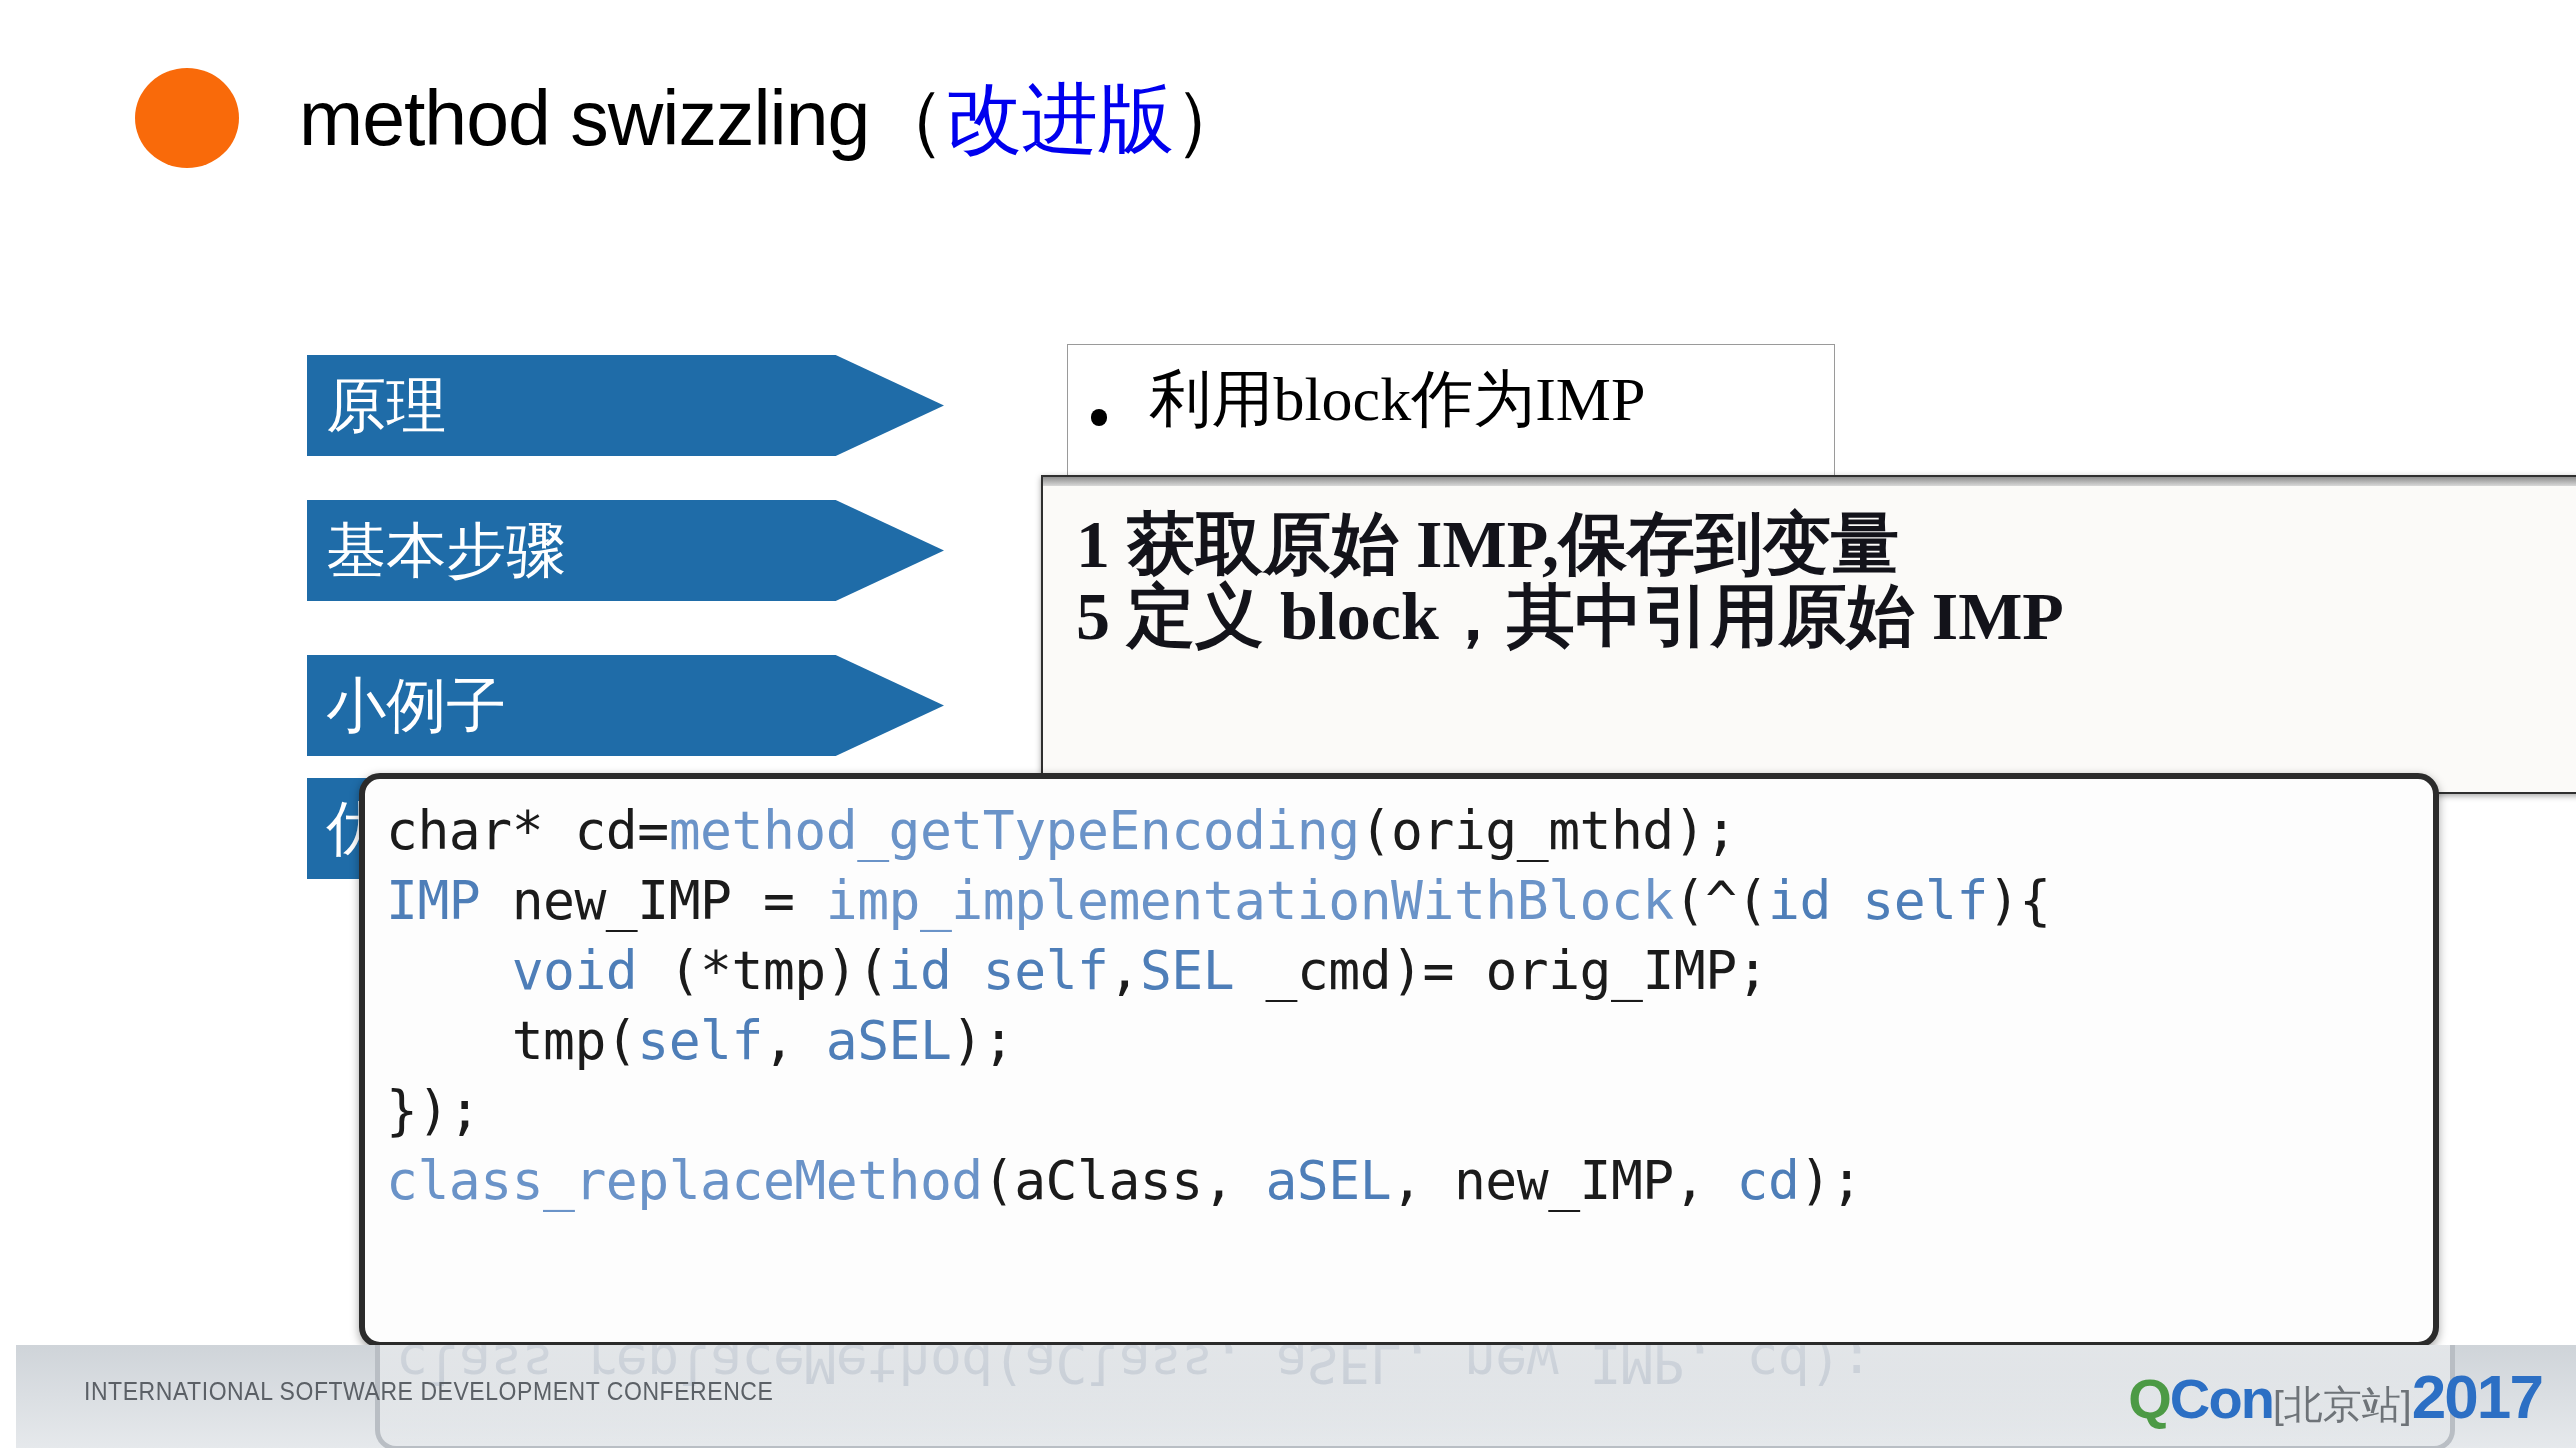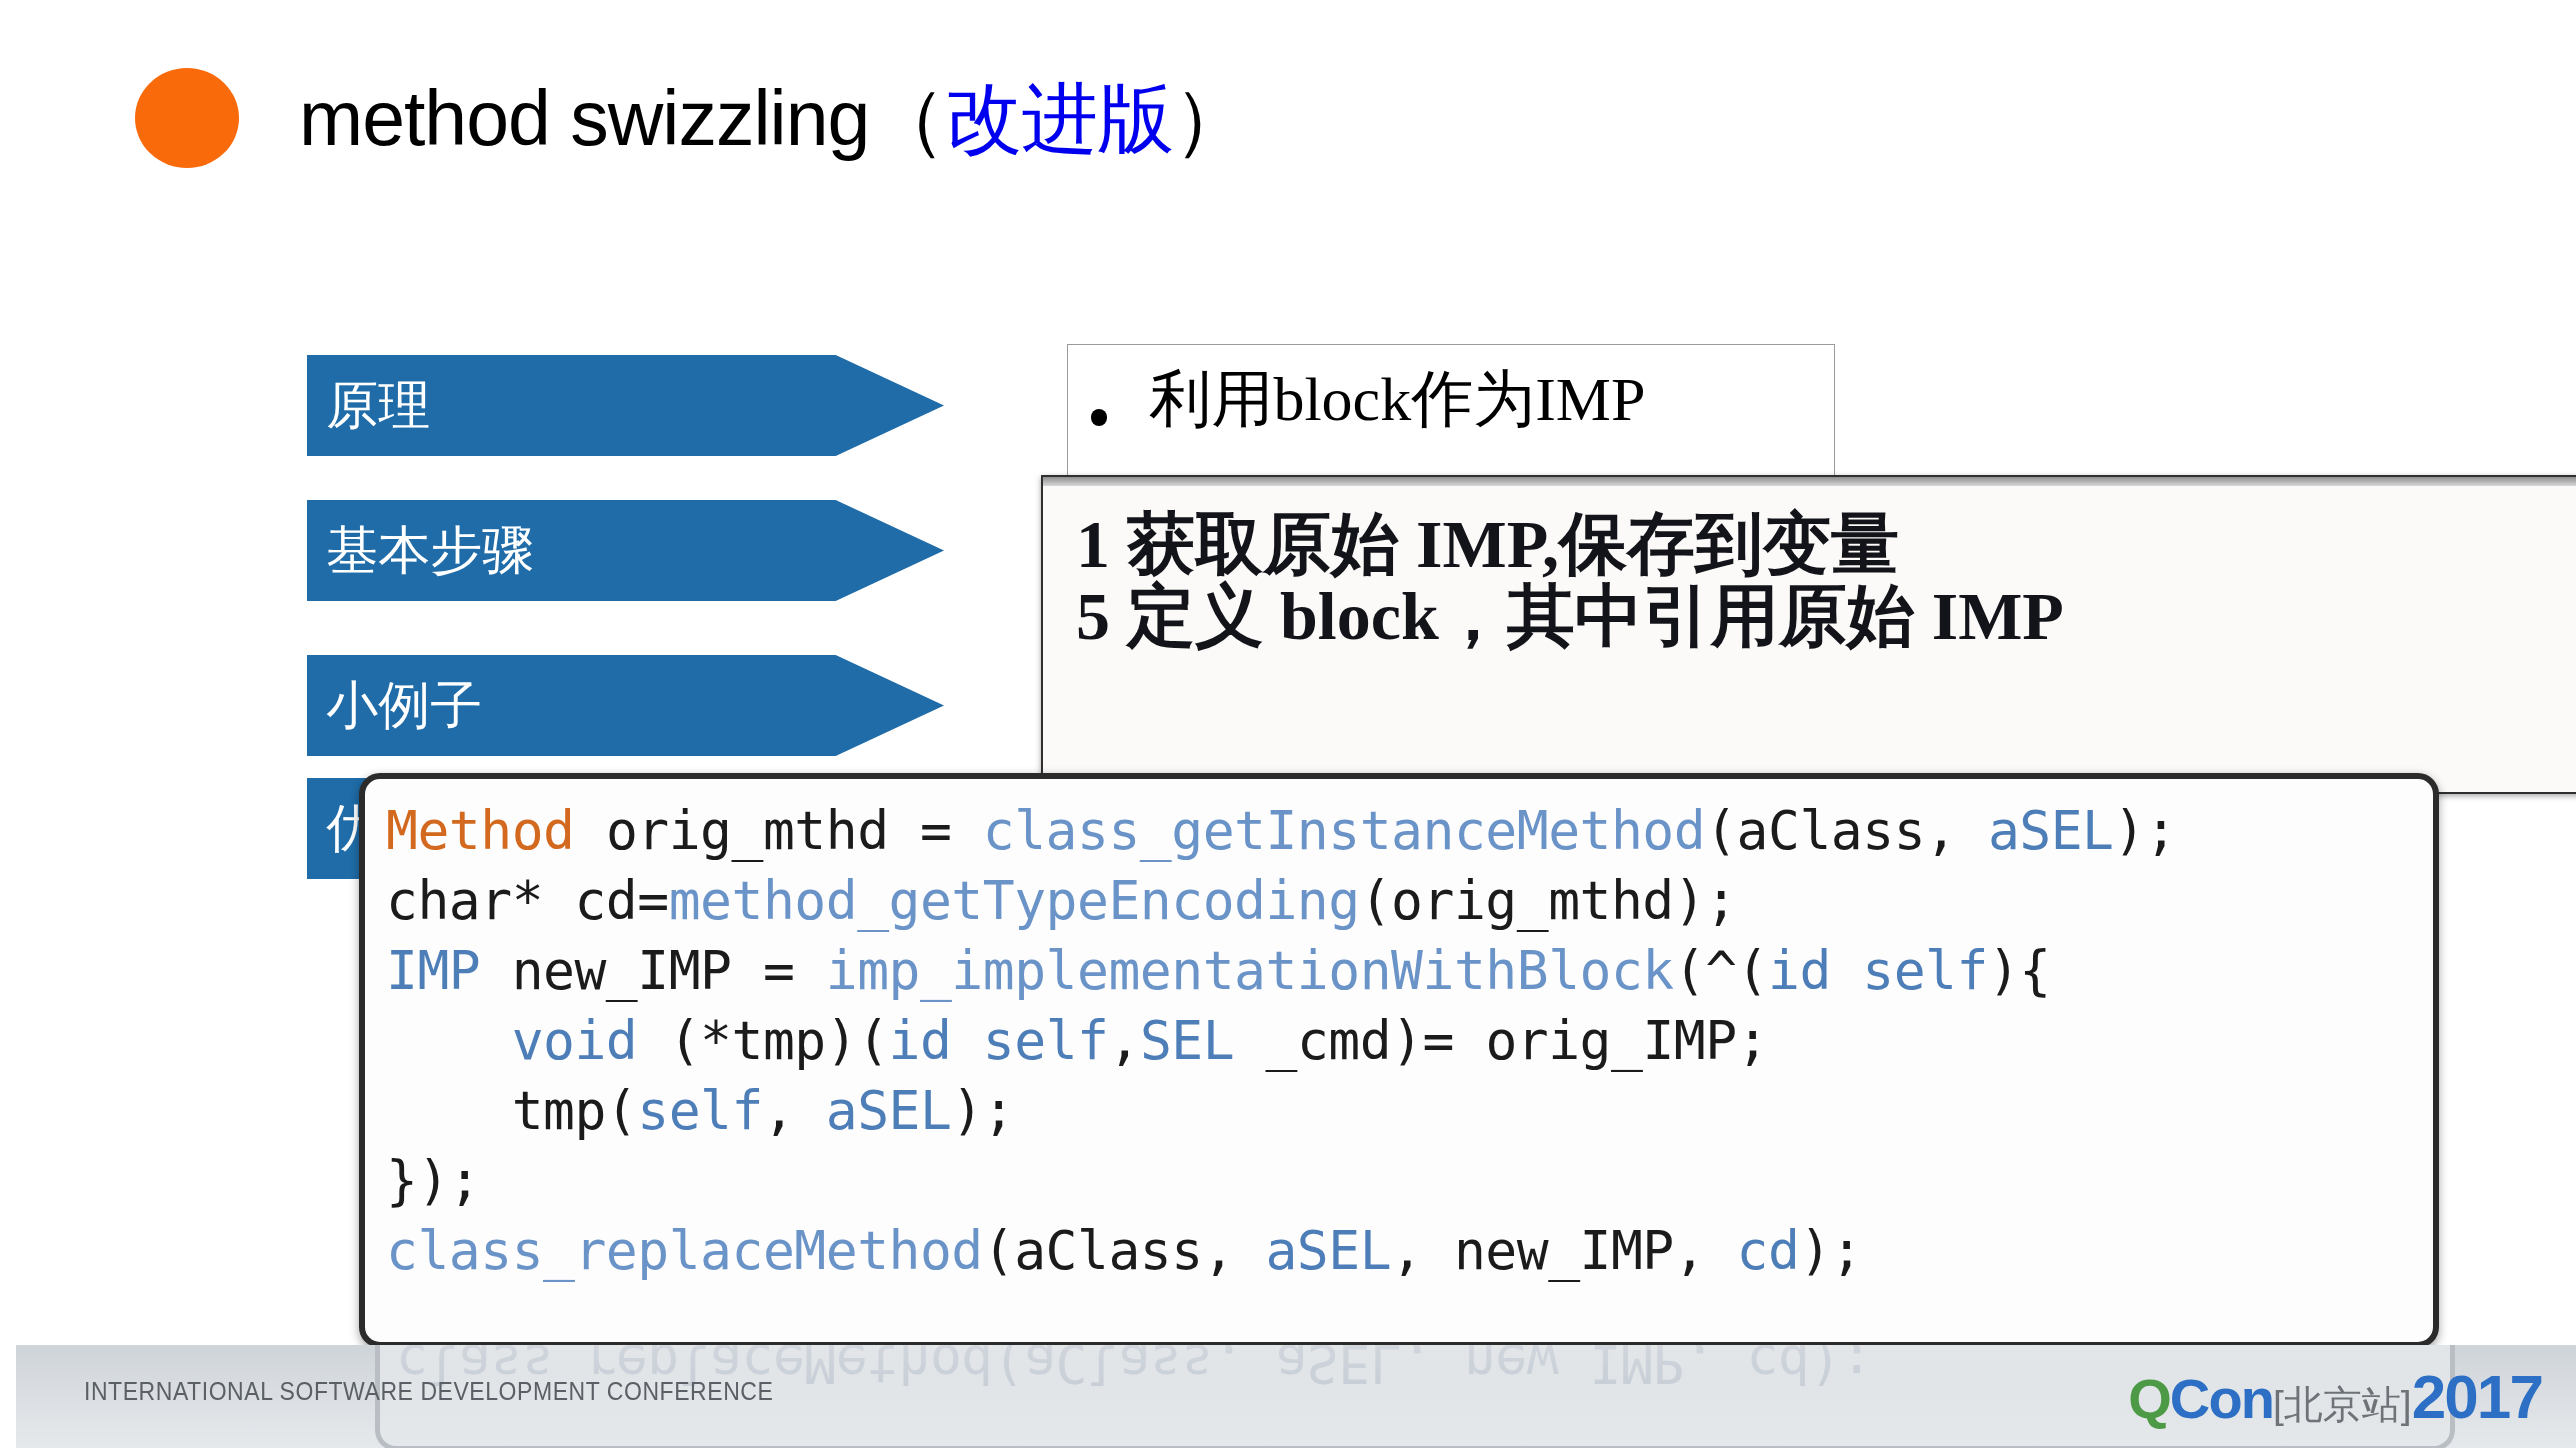--- a/index.html
+++ b/index.html
@@ -44,21 +44,21 @@
     width: 637px;
     height: 101px;
     background: #1F6CA8;
     clip-path: polygon(0 0, 83% 0, 100% 50%, 83% 100%, 0 100%);
     display: flex;
     align-items: center;
   }
   .chevron-label {
     color: #ffffff;
     font-family: "Liberation Serif", serif;
-    font-size: 52px;
+    font-size: 60px;
     padding-left: 19.3px;
     white-space: nowrap;
     line-height: 1;
   }
   #chevron-0 { top: 355px; }
   #chevron-1 { top: 500px; }
   #chevron-2 { top: 655px; text-align: center; }
   #chevron-3 { top: 778px; }
 
   
@@ -264,21 +264,20 @@
 <div id="bullet-ghost">· · · · · · · · · · ·</div>
 
 <div id="steps-panel">
   <div class="step-line" id="step-0">1 获取原始 IMP,保存到变量</div>
   <div class="step-line" id="step-1">5 定义 block，其中引用原始 IMP</div>
   <div id="step-2-peek">3 ...</div>
 </div>
 
 <div id="code-panel">
   <div id="code-lines">
-      <div class="code-line"><span class="kw">Method </span><span class="plain">orig_mthd = </span><span class="fn">class_getInstanceMethod</span><span class="plain">(aClass, </span><span class="arg">aSEL</span><span class="plain">);</span></div>
       <div class="code-line"><span class="plain">char* cd=</span><span class="fn">method_getTypeEncoding</span><span class="plain">(orig_mthd);</span></div>
       <div class="code-line"><span class="typ">IMP </span><span class="plain">new_IMP = </span><span class="fn">imp_implementationWithBlock</span><span class="plain">(^(</span><span class="typ">id</span><span class="plain"> </span><span class="arg">self</span><span class="plain">){</span></div>
       <div class="code-line"><span class="plain">    </span><span class="typ">void</span><span class="plain"> (*tmp)(</span><span class="typ">id</span><span class="plain"> </span><span class="arg">self</span><span class="plain">,</span><span class="typ">SEL</span><span class="plain"> _cmd)= orig_IMP;</span></div>
       <div class="code-line"><span class="plain">    tmp(</span><span class="arg">self</span><span class="plain">, </span><span class="arg">aSEL</span><span class="plain">);</span></div>
       <div class="code-line"><span class="plain">});</span></div>
       <div class="code-line"><span class="fn">class_replaceMethod</span><span class="plain">(aClass, </span><span class="arg">aSEL</span><span class="plain">, new_IMP, </span><span class="arg">cd</span><span class="plain">);</span></div>
     </div>
 </div>
 
 <div id="footer">

